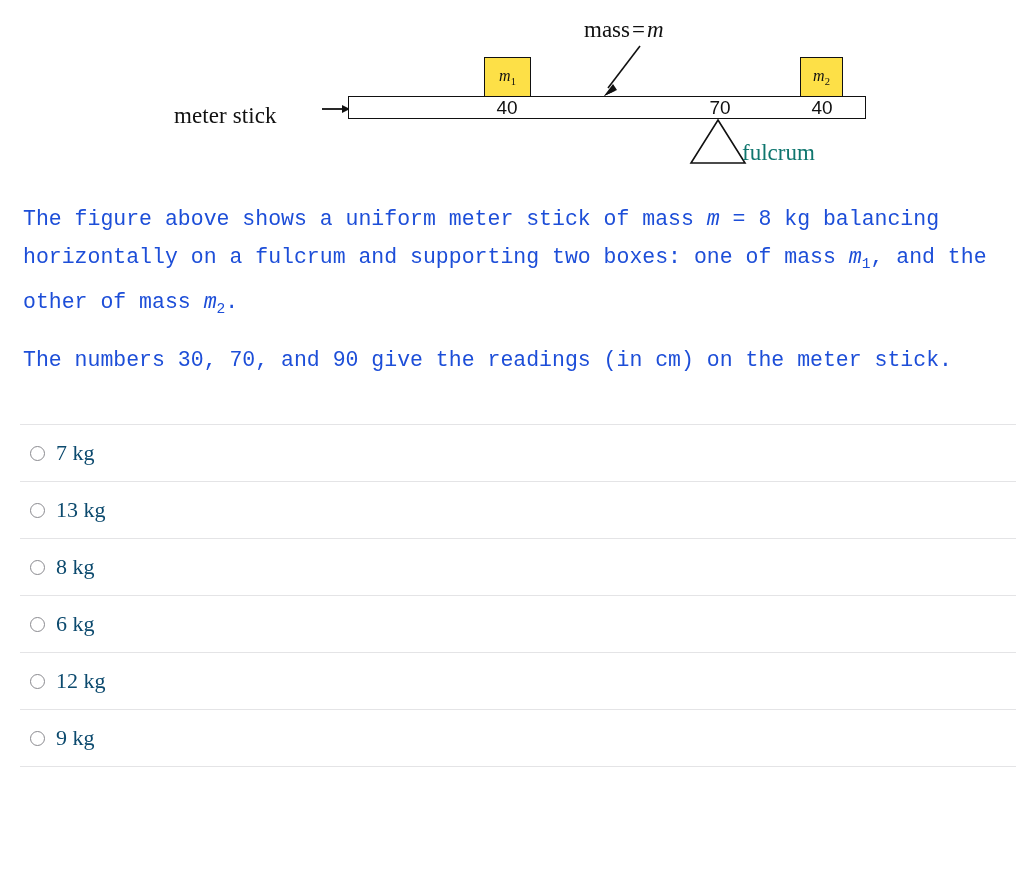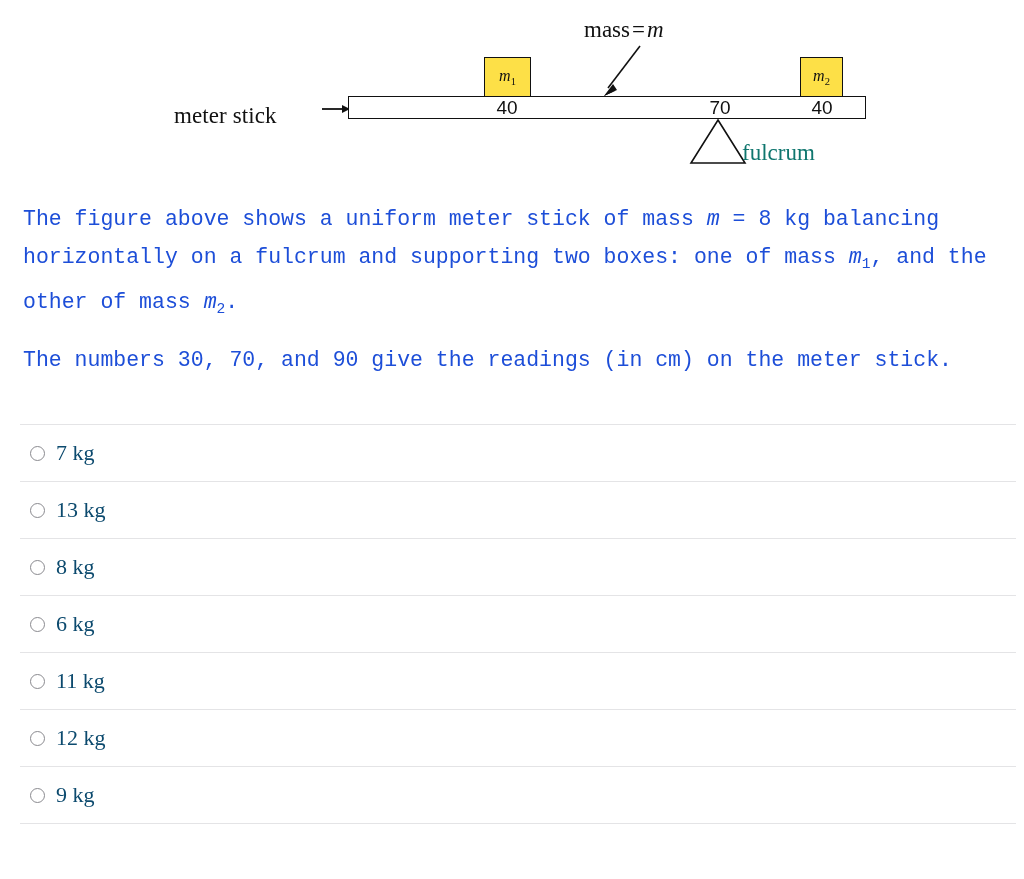--- a/index.html
+++ b/index.html
@@ -251,23 +251,19 @@
   <div class="option-row">
     <span class="radio"></span>
     <span class="option-label">8 kg</span>
   </div>
   <div class="option-row">
     <span class="radio"></span>
     <span class="option-label">6 kg</span>
   </div>
   <div class="option-row">
     <span class="radio"></span>
-    <span class="option-label">11 kg</span>
-  </div>
-  <div class="option-row">
-    <span class="radio"></span>
     <span class="option-label">12 kg</span>
   </div>
   <div class="option-row">
     <span class="radio"></span>
     <span class="option-label">9 kg</span>
   </div>
 </div>
 
 </body></html>

